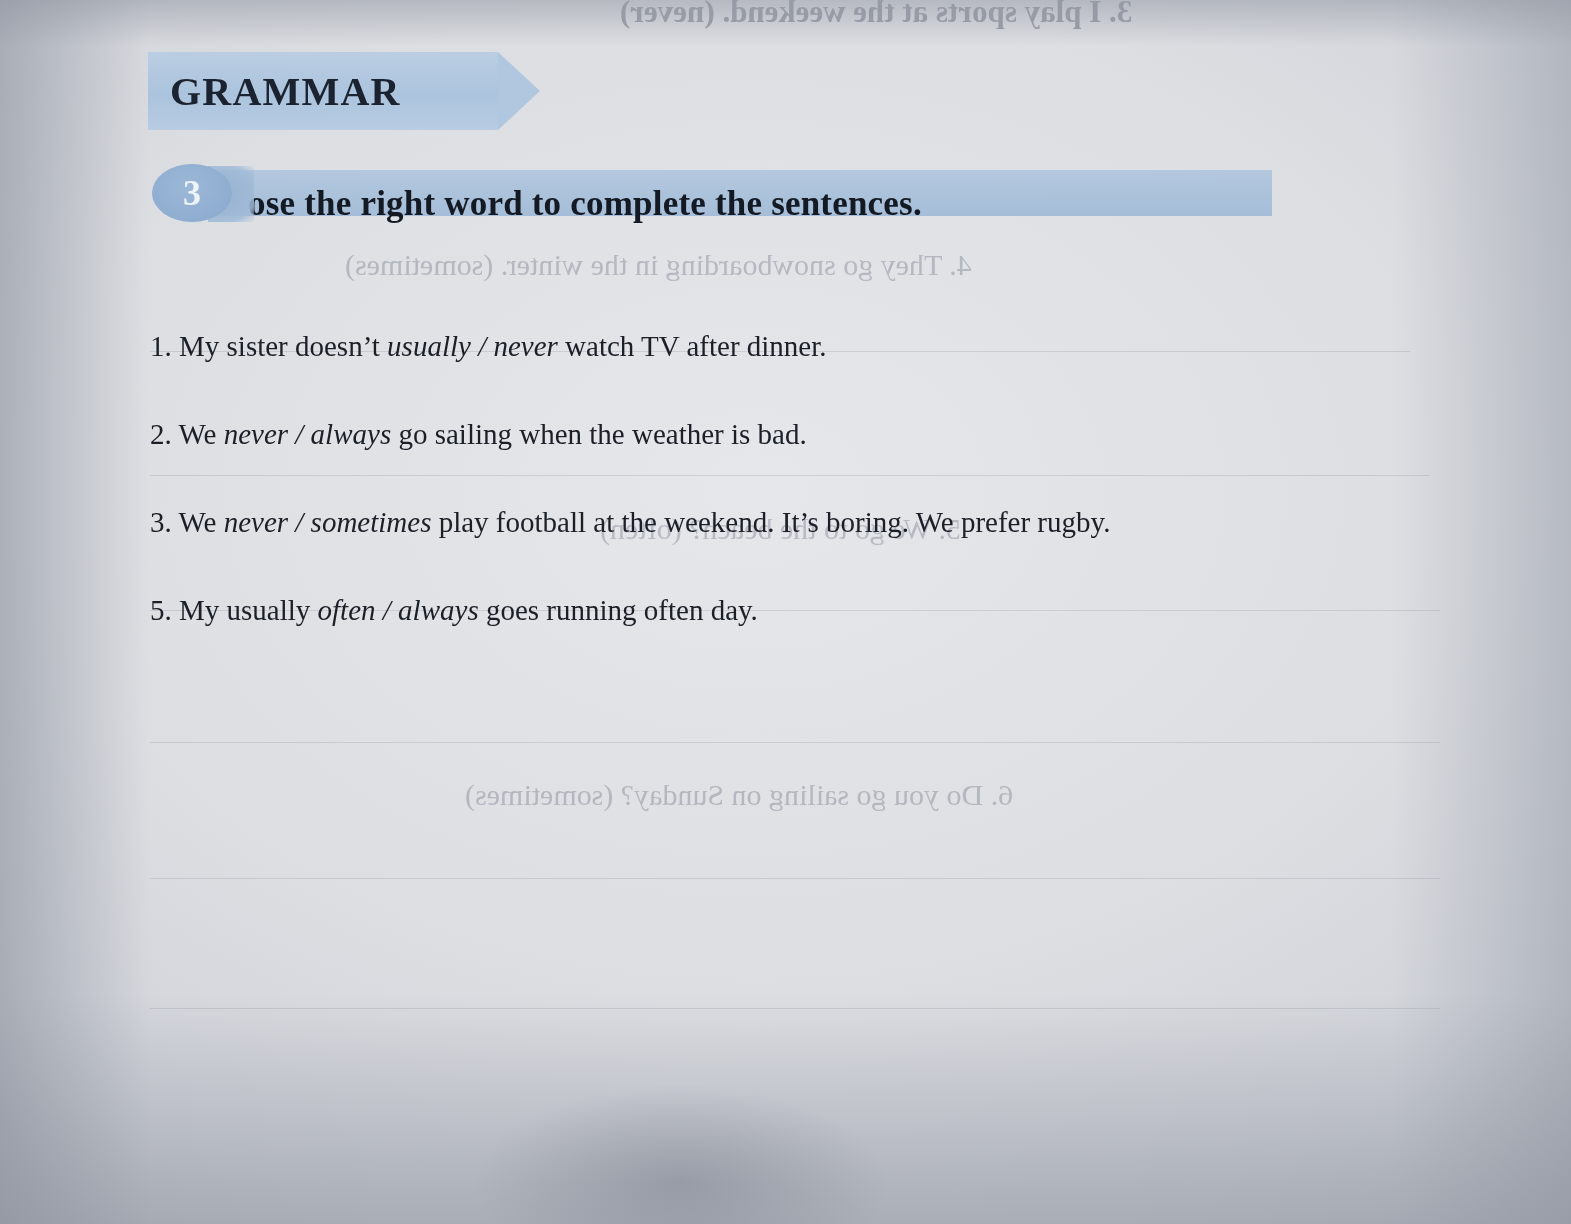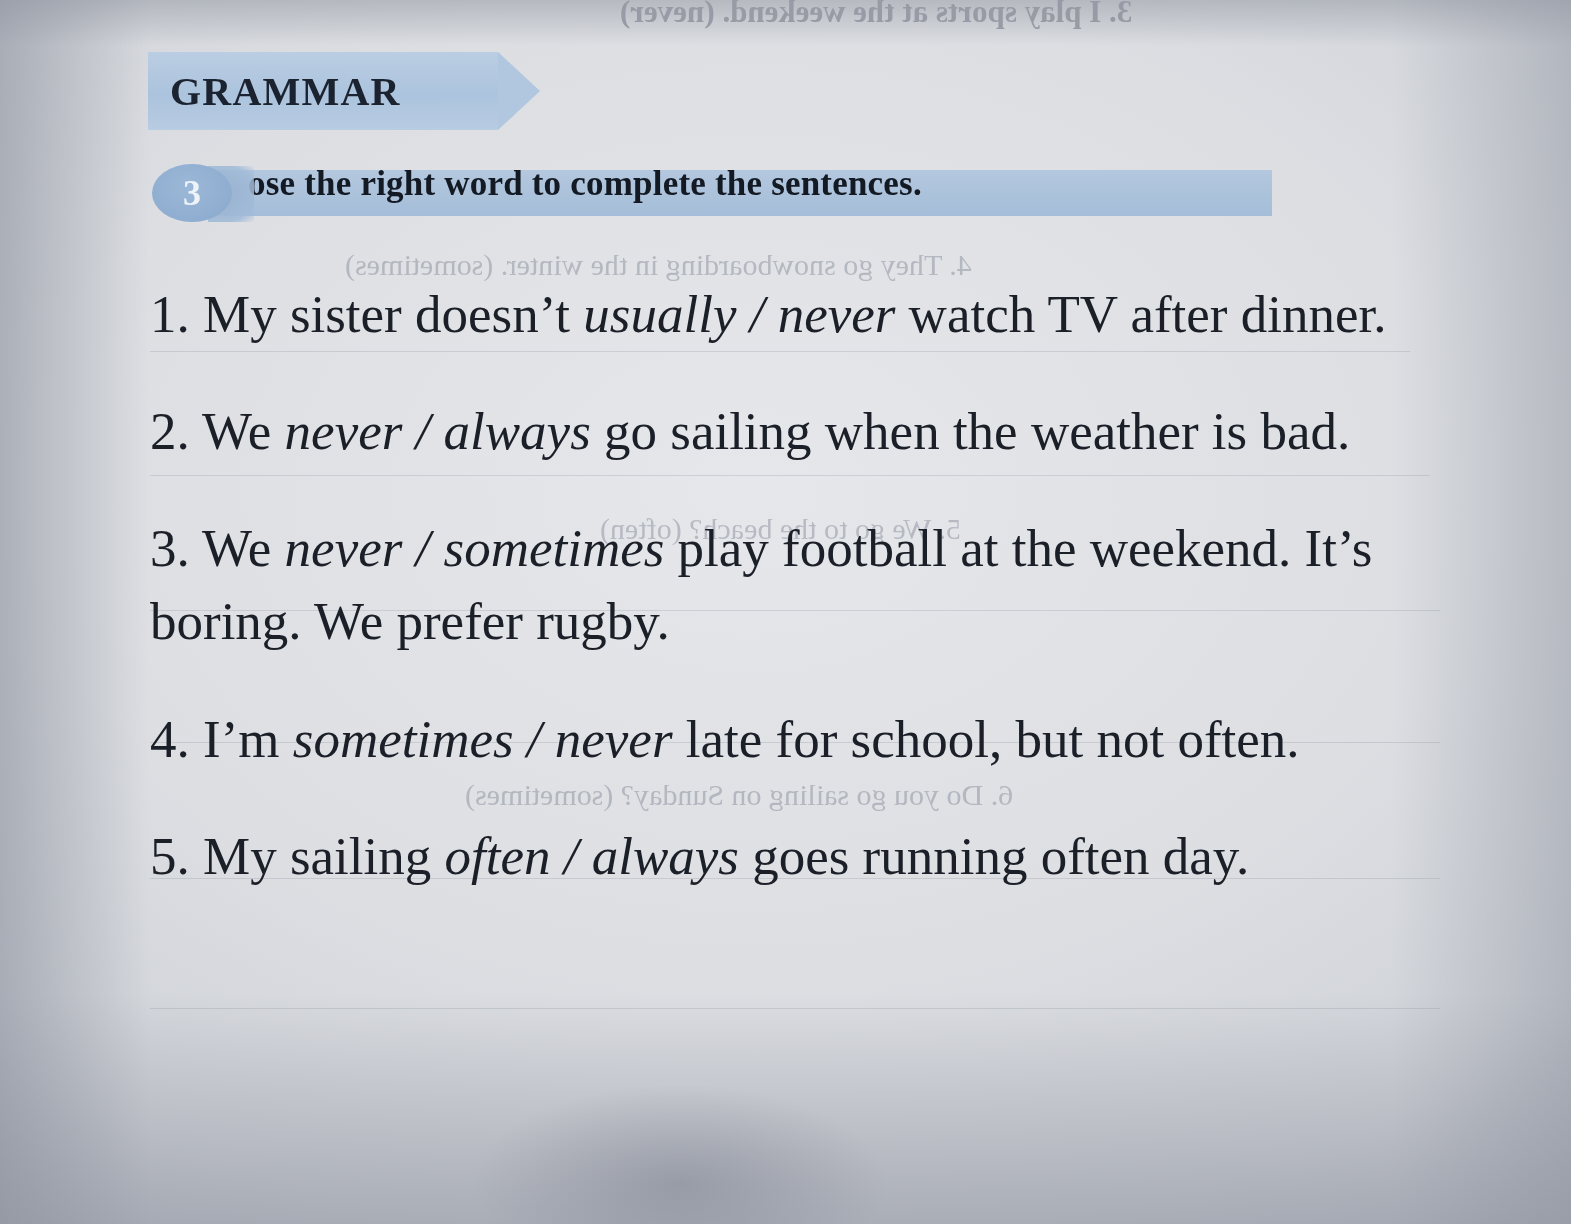--- a/index.html
+++ b/index.html
@@ -133,21 +133,21 @@
     font-size: 36px;
     font-weight: 700;
     display: flex;
     align-items: center;
     justify-content: center;
     font-family: "Liberation Serif", serif;
   }
   .instruction-text {
     position: absolute;
     left: 96px;
-    top: 0;
+    top: 20px;
     font-size: 35px;
     font-weight: 700;
     color: #141a24;
     letter-spacing: 0.2px;
     white-space: nowrap;
     font-family: "Liberation Serif", serif;
   }
   
   .clip-cover {
     position: absolute;
@@ -157,25 +157,26 @@
   }
 
   
   .sentences {
     position: absolute;
     left: 150px;
     top: 278px;
     width: 1300px;
   }
   .sentence {
-    font-size: 53px;
+    font-size: 29px;
     line-height: 1.38;
     color: #1a1f28;
     margin-bottom: 44px;
     font-family: "Liberation Serif", serif;
+    margin-top: 48px;
   }
   .sentence .opt { font-style: italic; }
   .sentence .num { }
   .s3 { margin-bottom: 44px; }
 </style>
 </head>
 <body>
 
 <div class="page">
 
@@ -214,28 +215,24 @@
     <div class="sentence">
       <span class="num">2.</span>
       <span>We </span><span class="opt">never / always</span><span> go sailing when the weather is bad.</span>
     </div>
 
     <div class="sentence s3">
       <span class="num">3.</span>
       <span>We </span><span class="opt">never / sometimes</span><span> play football at the weekend. It’s boring. We prefer rugby.</span>
     </div>
 
-    <div class="sentence">
-      <span class="num">4.</span>
-      <span>I’m </span><span class="opt">sometimes / never</span><span> late for school, but not often.</span>
-    </div>
 
     <div class="sentence">
       <span class="num">5.</span>
-      <span>My sailing </span><span class="opt">often / always</span><span> goes running often day.</span>
+      <span>My usually </span><span class="opt">often / always</span><span> goes running often day.</span>
     </div>
 
 
   </div>
 
   <div class="shade-top"></div>
   <div class="shade-left"></div>
   <div class="shade-right"></div>
   <div class="shade-bottom"></div>
   <div class="blob"></div>

